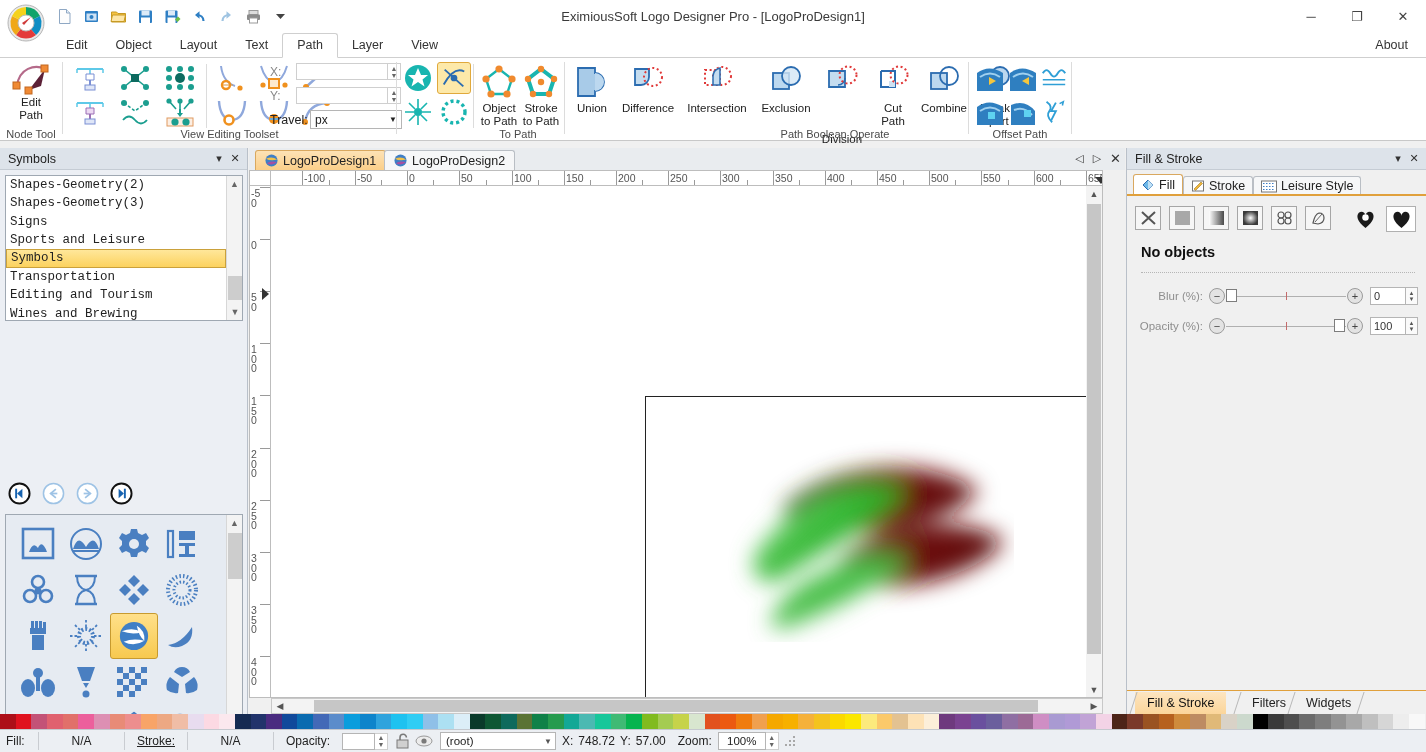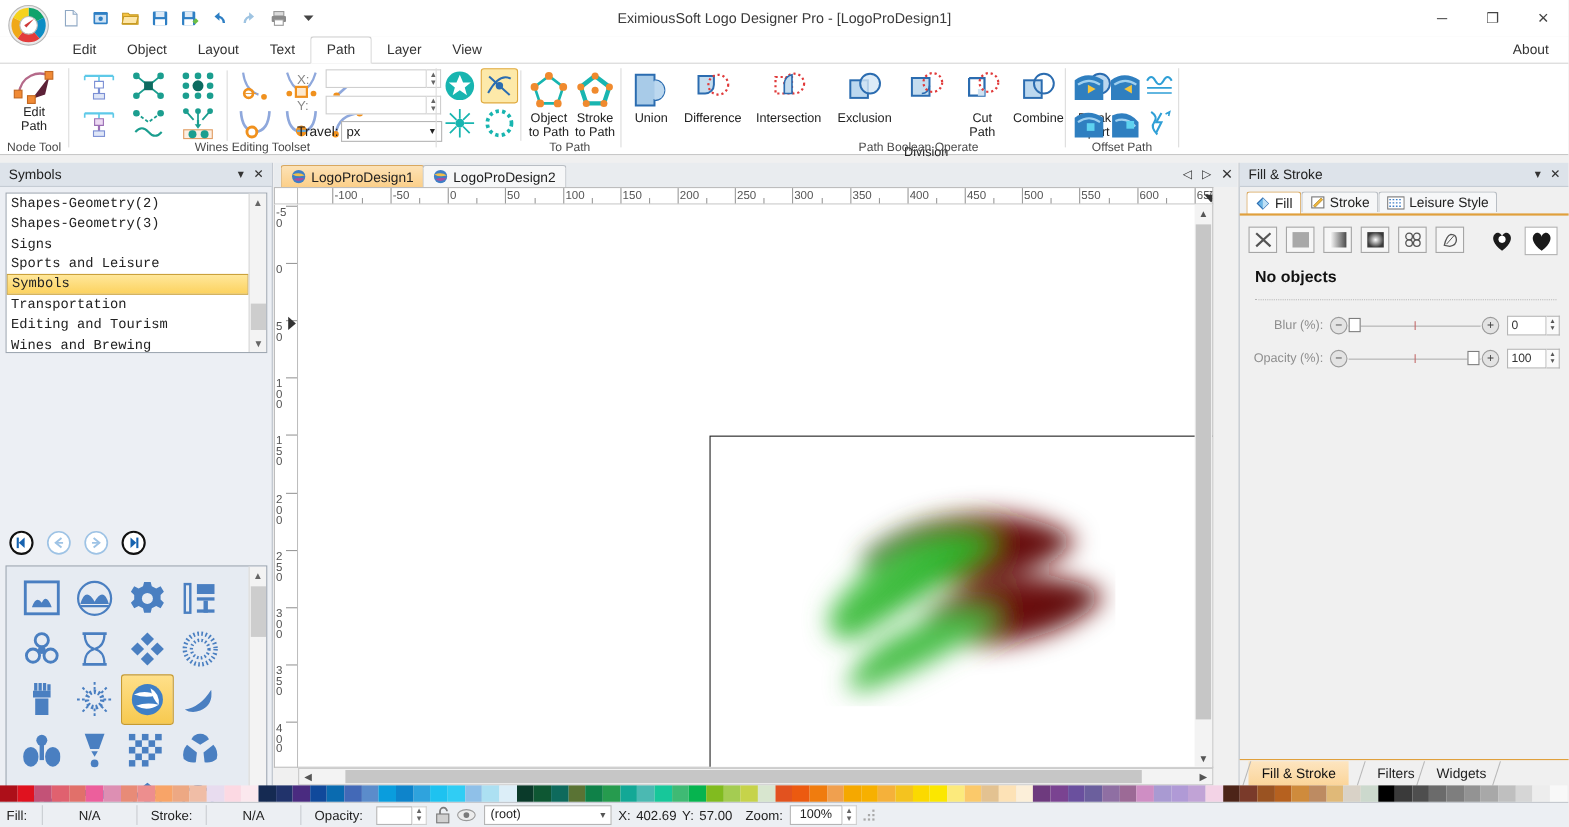--- a/index.html
+++ b/index.html
@@ -143,21 +143,21 @@
   .logo-art { position:absolute; left:453px; top:251px; width:290px; height:205px; }
 
   .cv-scroll-v { position:absolute; right:0; top:22px; width:16px; height:528px; background:#f3f3f3; border:1px solid #d0d0d0;}
   .cv-scroll-h { position:absolute; left:0; bottom:0; width:860px; height:16px; background:#f3f3f3; border:1px solid #d0d0d0;}
   .sc-arrow { display:flex; align-items:center; justify-content:center; color:#555; font-size:9px; cursor:pointer;}
   .sc-thumb { position:absolute; background:#c6c6c6; cursor:pointer;}
 
   
   .rightpanel { position:absolute; left:1126px; top:148px; width:300px; height:566px;
                 background:#f0f0f0; border-left:1px solid #b9c0c9;}
-  .fs-tabs { position:absolute; left:6px; top:26px; display:flex; height:21px;}
+  .fs-tabs { position:absolute; left:6px; top:26px; display:flex; align-items:flex-end; height:21px;}
   .fs-tab { height:19px; display:flex; align-items:center; gap:4px; padding:0 7px;
             font-size:12.5px; color:#222; border:1px solid #b9bec4; border-bottom:none;
             border-radius:3px 3px 0 0; background:#f6f7f8; cursor:pointer; }
   .fs-tab.active { height:21px; background:#ffffff; border-color:#d9a85f #d9a85f #fff; }
   .fs-underline { position:absolute; left:0; top:46px; width:300px; height:2px; background:#e0a03c;}
 
   .fillmodes { position:absolute; left:8px; top:58px; display:flex; gap:8px; align-items:center;}
   .fmbtn { width:26px; height:24px; border:1px solid #a6a6a6; background:#f6f6f6;
            display:flex; align-items:center; justify-content:center; cursor:pointer;}
   .fmright { position:absolute; right:10px; top:58px; display:flex; gap:6px; align-items:center;}
@@ -453,21 +453,21 @@
             <span>▼</span>
           </div>
       </div>
       <div class="fieldrow" style="left:207px;top:52px;">
         <span style="width:40px;color:#222;font-size:12.5px;">Travel:</span>
         <div class="combo">
           <span>px</span>
           <span style="font-size:8px;">▼</span>
         </div>
       </div>
-      <div class="glabel">Wines Editing Toolset</div>
+      <div class="glabel">View Editing Toolset</div>
     </div>
     <div class="rsep" style="left:396px;"></div>
 
     <div class="rgroup" style="left:397px; width:167px;">
       <div class="ricon" style="position:absolute;left:4px;top:4px;width:34px;height:32px;">
         <svg width="30" height="30" viewBox="0 0 30 30">
             <circle cx="15" cy="15" r="13" fill="#18b5b0"></circle>
             <path d="M15 5 l3 7 h7 l-5.5 4.5 2 7 -6.5-4.5 -6.5 4.5 2-7 -5.5-4.5h7z" fill="#fff"></path>
           </svg>
       </div>
@@ -1260,21 +1260,21 @@
       <div class="swatch" title="#d6d6d6" style="background: rgb(214, 214, 214); width: 15.6703px;"></div>
       <div class="swatch" title="#ededed" style="background: rgb(237, 237, 237); width: 15.6703px;"></div>
       <div class="swatch" title="#f8f8f8" style="background: rgb(248, 248, 248); width: 15.6703px;"></div>
     </div>
 
   <div class="statusbar">
     <div class="sb-cell" style="width:38px;">Fill:</div>
     <div class="sb-div"></div>
     <div class="sb-cell" style="width:85px;justify-content:center;">N/A</div>
     <div class="sb-div"></div>
-    <div class="sb-cell" style="width:62px;justify-content:center;">Stroke:</div>
+    <div class="sb-cell" style="width:62px;justify-content:center;text-decoration:underline;">Stroke:</div>
     <div class="sb-div"></div>
     <div class="sb-cell" style="width:85px;justify-content:center;">N/A</div>
     <div class="sb-div"></div>
     <div class="sb-cell" style="width:68px;justify-content:center;">Opacity:</div>
     <div class="sb-input" style="width:33px;"></div>
     <div class="spin-arrows">
         <span>▲</span>
         <span>▼</span>
       </div>
     <div style="width:6px;"></div>
@@ -1285,21 +1285,21 @@
     <svg width="20" height="16" viewBox="0 0 20 16" style="cursor:pointer;margin-left:2px;">
       <ellipse cx="10" cy="8" rx="8" ry="5" fill="#ececec" stroke="#9a9a9a"></ellipse>
       <circle cx="10" cy="8" r="2.6" fill="#7a7a7a"></circle>
     </svg>
     <div class="sb-combo" style="width:116px;margin-left:6px;">
       <span>(root)</span>
       <span style="font-size:8px;color:#555;">▼</span>
     </div>
     <div class="sb-cell" style="gap:5px;">
       <span>X:</span>
-      <span>402.69</span>
+      <span>748.72</span>
       <span>Y:</span>
       <span>57.00</span>
     </div>
     <div class="sb-cell">Zoom:</div>
     <div class="zoombox">100%</div>
     <div class="spin-arrows" style="height:18px;">
         <span>▲</span>
         <span>▼</span>
       </div>
     <svg class="grip" viewBox="0 0 14 14">

